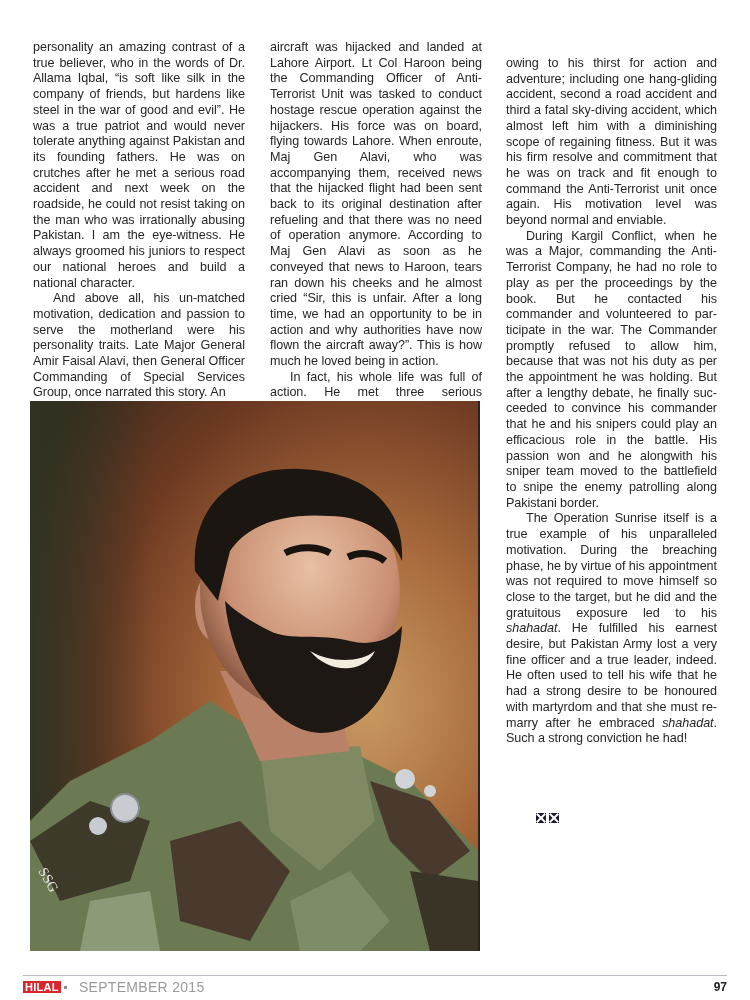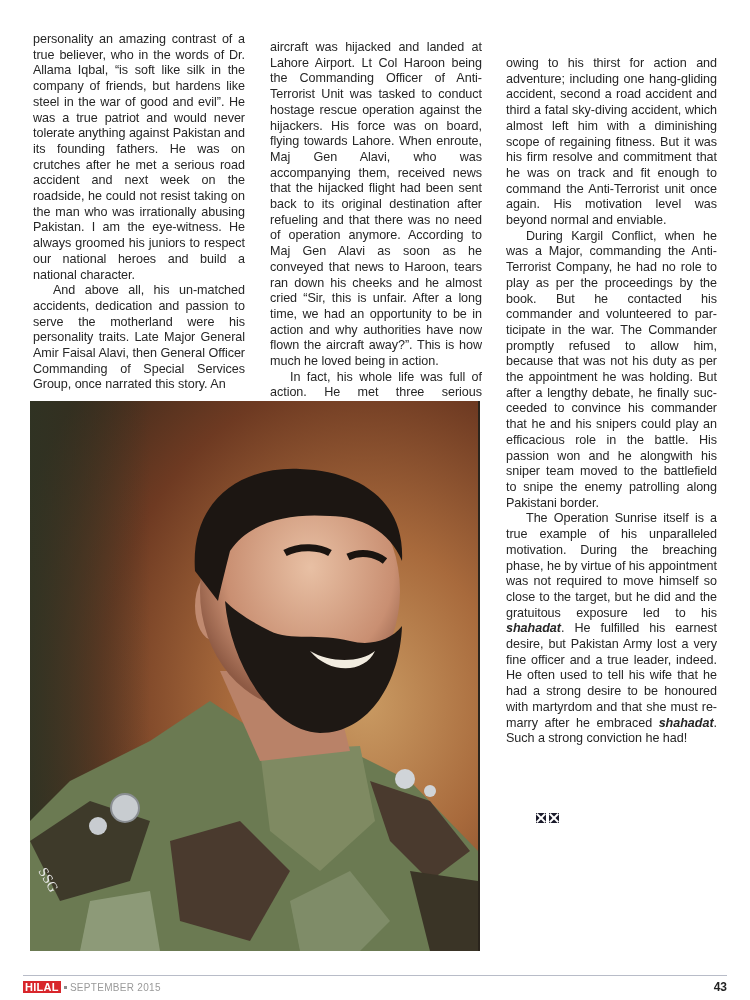--- a/index.html
+++ b/index.html
@@ -6,22 +6,22 @@
   body {
     width: 750px; height: 1000px; background: #ffffff; position: relative; overflow: hidden;
     font-family: "Liberation Sans", sans-serif; color: #2a2a2a;
   }
   .col {
     position: absolute; font-size: 12.6px; line-height: 15.7px; text-align: justify;
     hyphens: manual; letter-spacing: -0.05px; color: #262626;
   }
   .col p { margin: 0; }
   .col p.indent { text-indent: 20px; }
-  .col em { font-style: italic; font-weight: bold; }
-  #col1 { left: 33px; top: 32px; width: 212px; }
+  .col em { font-style: italic; }
+  #col1 { left: 33px; top: 40px; width: 212px; }
   #col2 { left: 270px; top: 40px; width: 212px; }
   #col3 { left: 506px; top: 32px; width: 211px; margin-top: 24px; }
 
   #photo {
     position: absolute; left: 30px; top: 401px; width: 448px; height: 550px; overflow: hidden;
     background: #5a3a24; border-right: 2px solid #2a241c;
   }
   #photo svg { display: block; }
 
   .end-mark {
@@ -42,29 +42,29 @@
   #footer {
     position: absolute; left: 23px; right: 23px; top: 980px; height: 14px;
     display: flex; align-items: center; justify-content: space-between;
   }
   .brand { display: flex; align-items: center; gap: 3px; }
   .brand-logo {
     background: #d8262b; color: #fff; font-weight: bold; font-size: 11px; line-height: 12px;
     padding: 0 2px; letter-spacing: 0.3px;
   }
   .brand-sep { width: 3px; height: 3px; background: #8a8a8a; display: inline-block; }
-  .brand-date { font-size: 10px; color: #9a9a9a; letter-spacing: 0.3px; }
+  .brand-date { font-size: 14px; color: #9a9a9a; letter-spacing: 0.3px; margin-left: 9px; }
   .page-num { font-weight: bold; font-size: 12px; color: #222; }
 </style>
 </head>
 <body>
 
 <div id="col1" class="col">
   <p>personality an amazing contrast of a true believer, who in the words of Dr. Allama Iqbal, “is soft like silk in the company of friends, but hardens like steel in the war of good and evil”. He was a true patriot and would never tolerate anything against Pakistan and its founding fathers. He was on crutches after he met a serious road accident and next week on the roadside, he could not resist taking on the man who was irrationally abusing Pakistan. I am the eye-witness. He always groomed his juniors to respect our national heroes and build a national character.</p>
-  <p class="indent">And above all, his un-matched accidents, dedication and passion to serve the motherland were his personality traits. Late Major General Amir Faisal Alavi, then General Officer Commanding of Special Services Group, once narrated this story. An</p>
+  <p class="indent">And above all, his un-matched motivation, dedication and passion to serve the motherland were his personality traits. Late Major General Amir Faisal Alavi, then General Officer Commanding of Special Services Group, once narrated this story. An</p>
 </div>
 
 <div id="col2" class="col">
   <p>aircraft was hijacked and landed at Lahore Airport. Lt Col Haroon being the Commanding Officer of Anti-Terrorist Unit was tasked to conduct hostage rescue operation against the hijackers. His force was on board, flying towards Lahore. When enroute, Maj Gen Alavi, who was accompanying them, received news that the hijacked flight had been sent back to its original destination after refueling and that there was no need of operation anymore. According to Maj Gen Alavi as soon as he conveyed that news to Haroon, tears ran down his cheeks and he almost cried “Sir, this is unfair. After a long time, we had an opportunity to be in action and why authorities have now flown the aircraft away?”. This is how much he loved being in action.</p>
   <p class="indent">In fact, his whole life was full of action. He met three serious accidents</p>
 </div>
 
 <div id="col3" class="col">
   <p>owing to his thirst for action and adventure; including one hang-gliding accident, second a road accident and third a fatal sky-diving accident, which almost left him with a diminishing scope of regaining fitness. But it was his firm resolve and commitment that he was on track and fit enough to command the Anti-Terrorist unit once again. His motivation level was beyond normal and enviable.</p>
   <p class="indent">During Kargil Conflict, when he was a Major, commanding the Anti-Terrorist Company, he had no role to play as per the proceedings by the book. But he contacted his commander and volunteered to par-ticipate in the war. The Commander promptly refused to allow him, because that was not his duty as per the appointment he was holding. But after a lengthy debate, he finally suc-ceeded to convince his commander that he and his snipers could play an efficacious role in the battle. His passion won and he alongwith his sniper team moved to the battlefield to snipe the enemy patrolling along Pakistani border.</p>
@@ -131,14 +131,14 @@
   <span></span>
 </div>
 
 <div id="footer-rule"></div>
 <div id="footer">
   <div class="brand">
     <span class="brand-logo">HILAL</span>
     <span class="brand-sep"></span>
     <span class="brand-date">SEPTEMBER 2015</span>
   </div>
-  <span class="page-num">43</span>
+  <span class="page-num">97</span>
 </div>
 
 </body></html>

